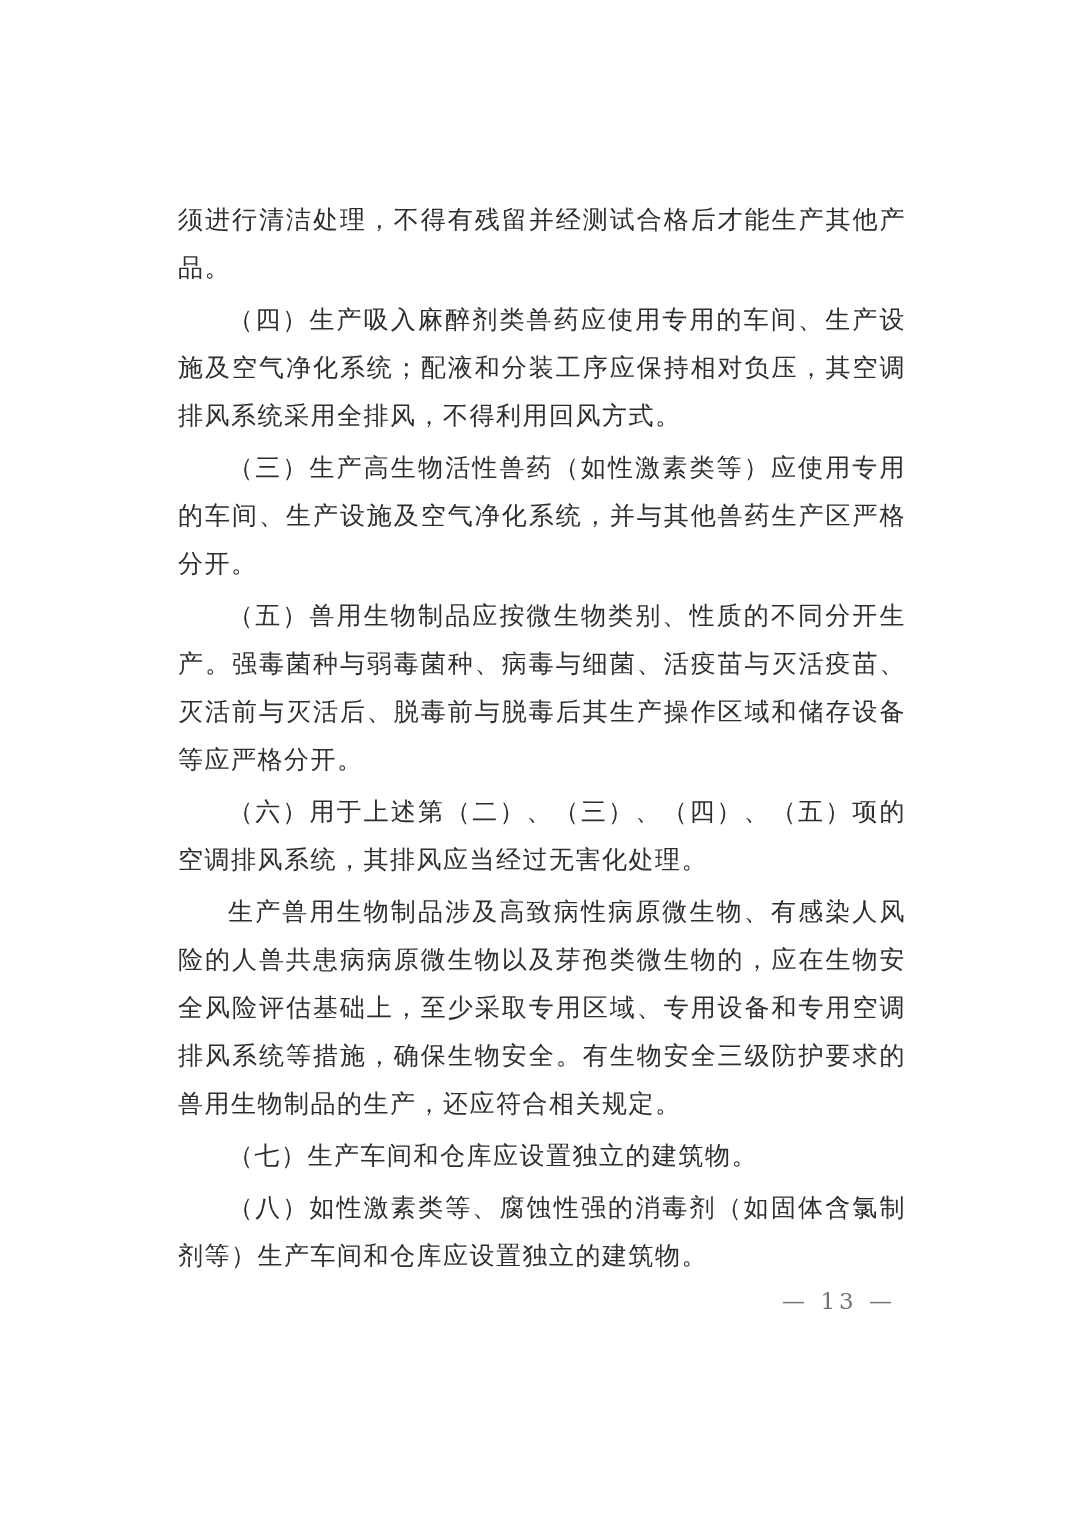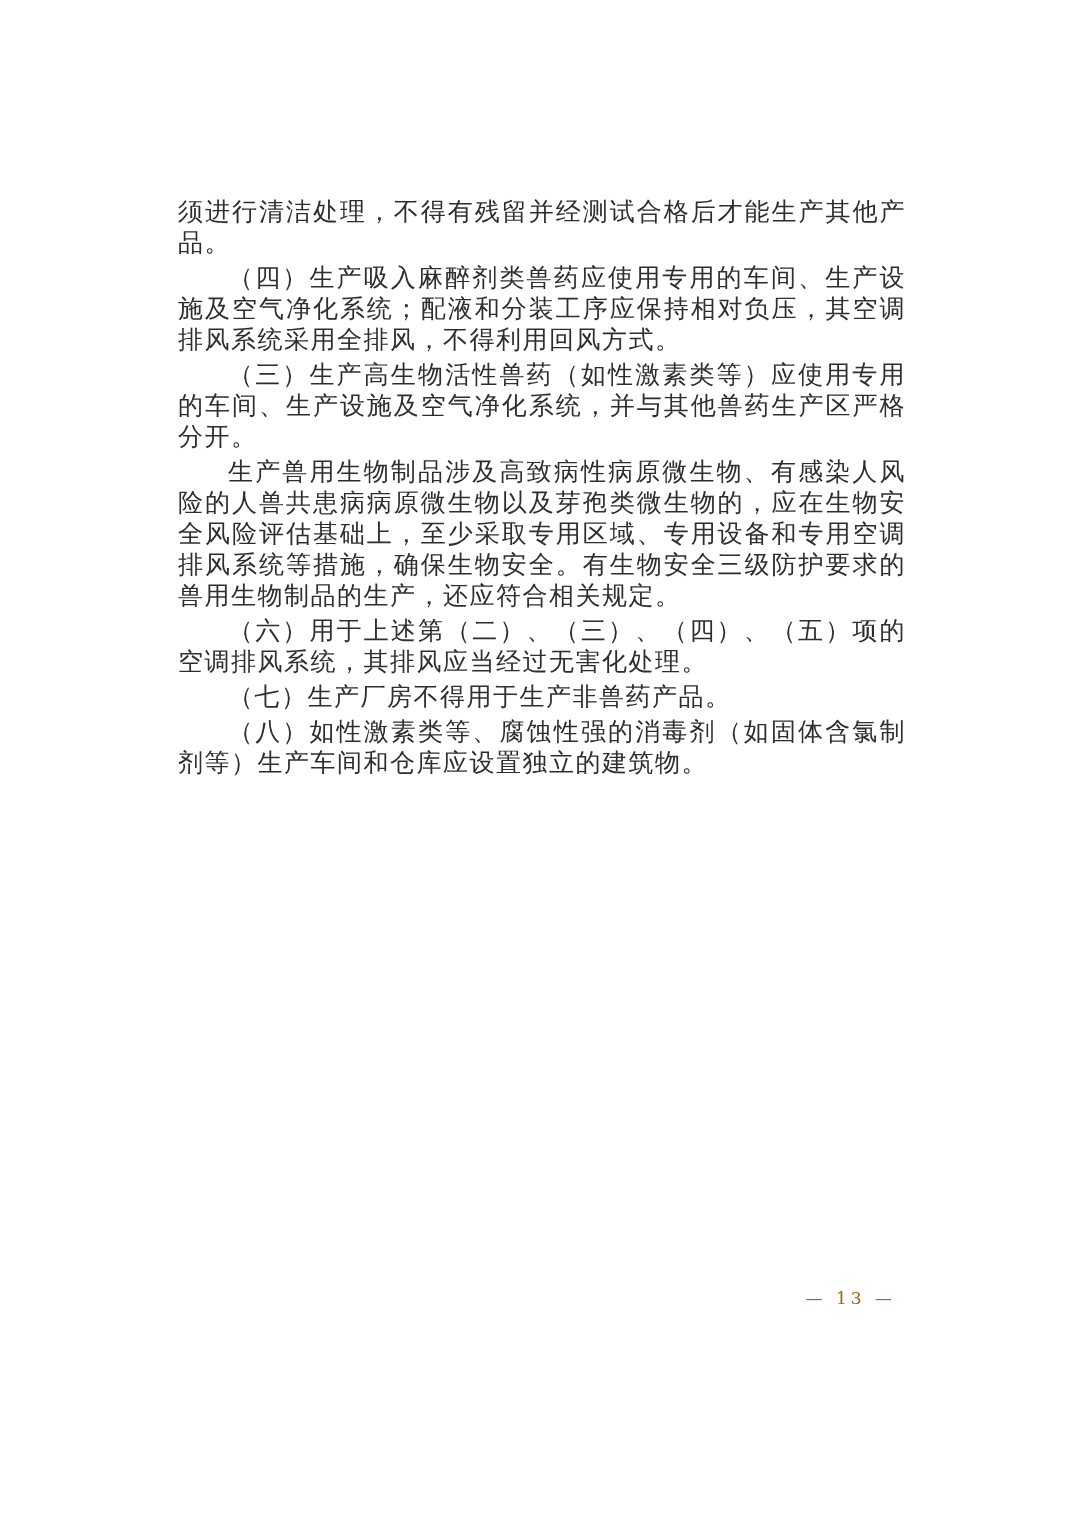--- a/index.html
+++ b/index.html
@@ -21,21 +21,21 @@
   .content {
     position: absolute;
     top: 196px;
     left: 178px;
     width: 728px;
     color: #2e2e2e;
   }
 
   .content p {
     font-size: 25px;
-    line-height: 31px;
+    line-height: 48px;
     letter-spacing: 1.5px;
     text-align: justify;
     text-justify: inter-ideograph;
     margin-bottom: 4px;
   }
 
   .content p.indent {
     text-indent: 2em;
   }
 
@@ -43,44 +43,45 @@
     font-weight: bold;
     margin-right: 0.85em;
   }
 
   .page-footer {
     position: absolute;
     top: 1288px;
     left: 178px;
     width: 728px;
     text-align: right;
-    font-size: 17px;
+    font-size: 23px;
     letter-spacing: 4px;
-    color: #a16207;
+    color: #737373;
     padding-right: 10px;
   }
 </style>
 </head>
 <body>
 
 <div class="page">
   <div class="content">
 
     <p>须进行清洁处理，不得有残留并经测试合格后才能生产其他产品。</p>
 
     <p class="indent">（四）生产吸入麻醉剂类兽药应使用专用的车间、生产设施及空气净化系统；配液和分装工序应保持相对负压，其空调排风系统采用全排风，不得利用回风方式。</p>
 
     <p class="indent">（三）生产高生物活性兽药（如性激素类等）应使用专用的车间、生产设施及空气净化系统，并与其他兽药生产区严格分开。</p>
 
+    <p class="indent">（五）兽用生物制品应按微生物类别、性质的不同分开生产。强毒菌种与弱毒菌种、病毒与细菌、活疫苗与灭活疫苗、灭活前与灭活后、脱毒前与脱毒后其生产操作区域和储存设备等应严格分开。</p>
+
+    <p class="indent">（六）用于上述第（二）、（三）、（四）、（五）项的空调排风系统，其排风应当经过无害化处理。</p>
 
     <p class="indent">生产兽用生物制品涉及高致病性病原微生物、有感染人风险的人兽共患病病原微生物以及芽孢类微生物的，应在生物安全风险评估基础上，至少采取专用区域、专用设备和专用空调排风系统等措施，确保生物安全。有生物安全三级防护要求的兽用生物制品的生产，还应符合相关规定。</p>
 
-    <p class="indent">（六）用于上述第（二）、（三）、（四）、（五）项的空调排风系统，其排风应当经过无害化处理。</p>
-
-    <p class="indent">（七）生产厂房不得用于生产非兽药产品。</p>
+    <p class="indent">（七）生产车间和仓库应设置独立的建筑物。</p>
 
     <p class="indent">（八）如性激素类等、腐蚀性强的消毒剂（如固体含氯制剂等）生产车间和仓库应设置独立的建筑物。</p>
 
 
   </div>
 
   <div class="page-footer">— 13 —</div>
 </div>
 
 </body></html>

